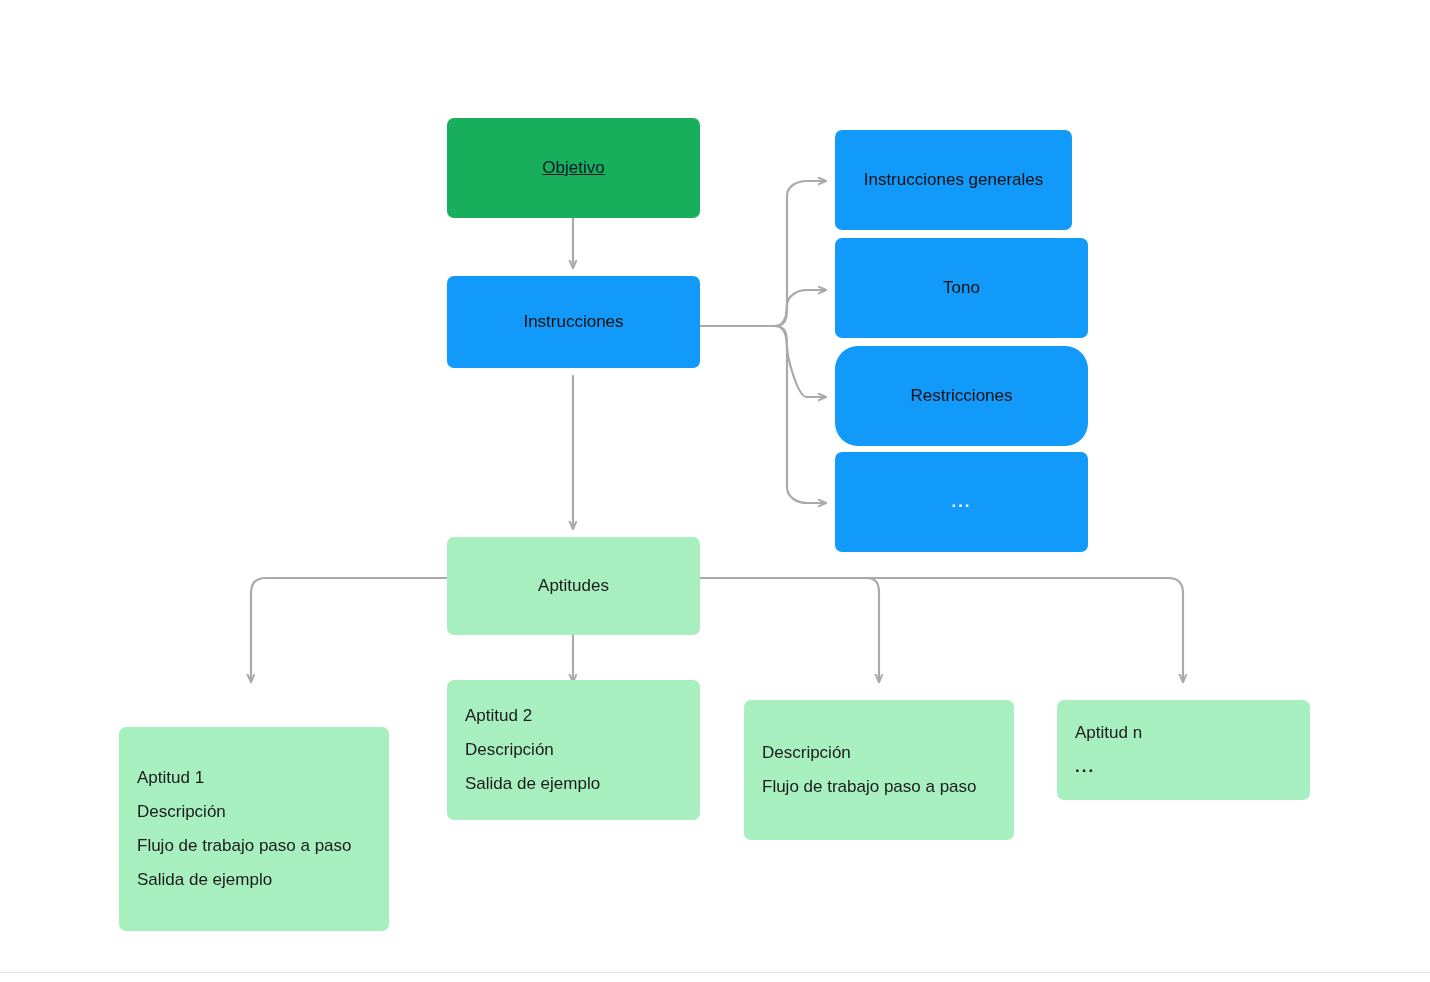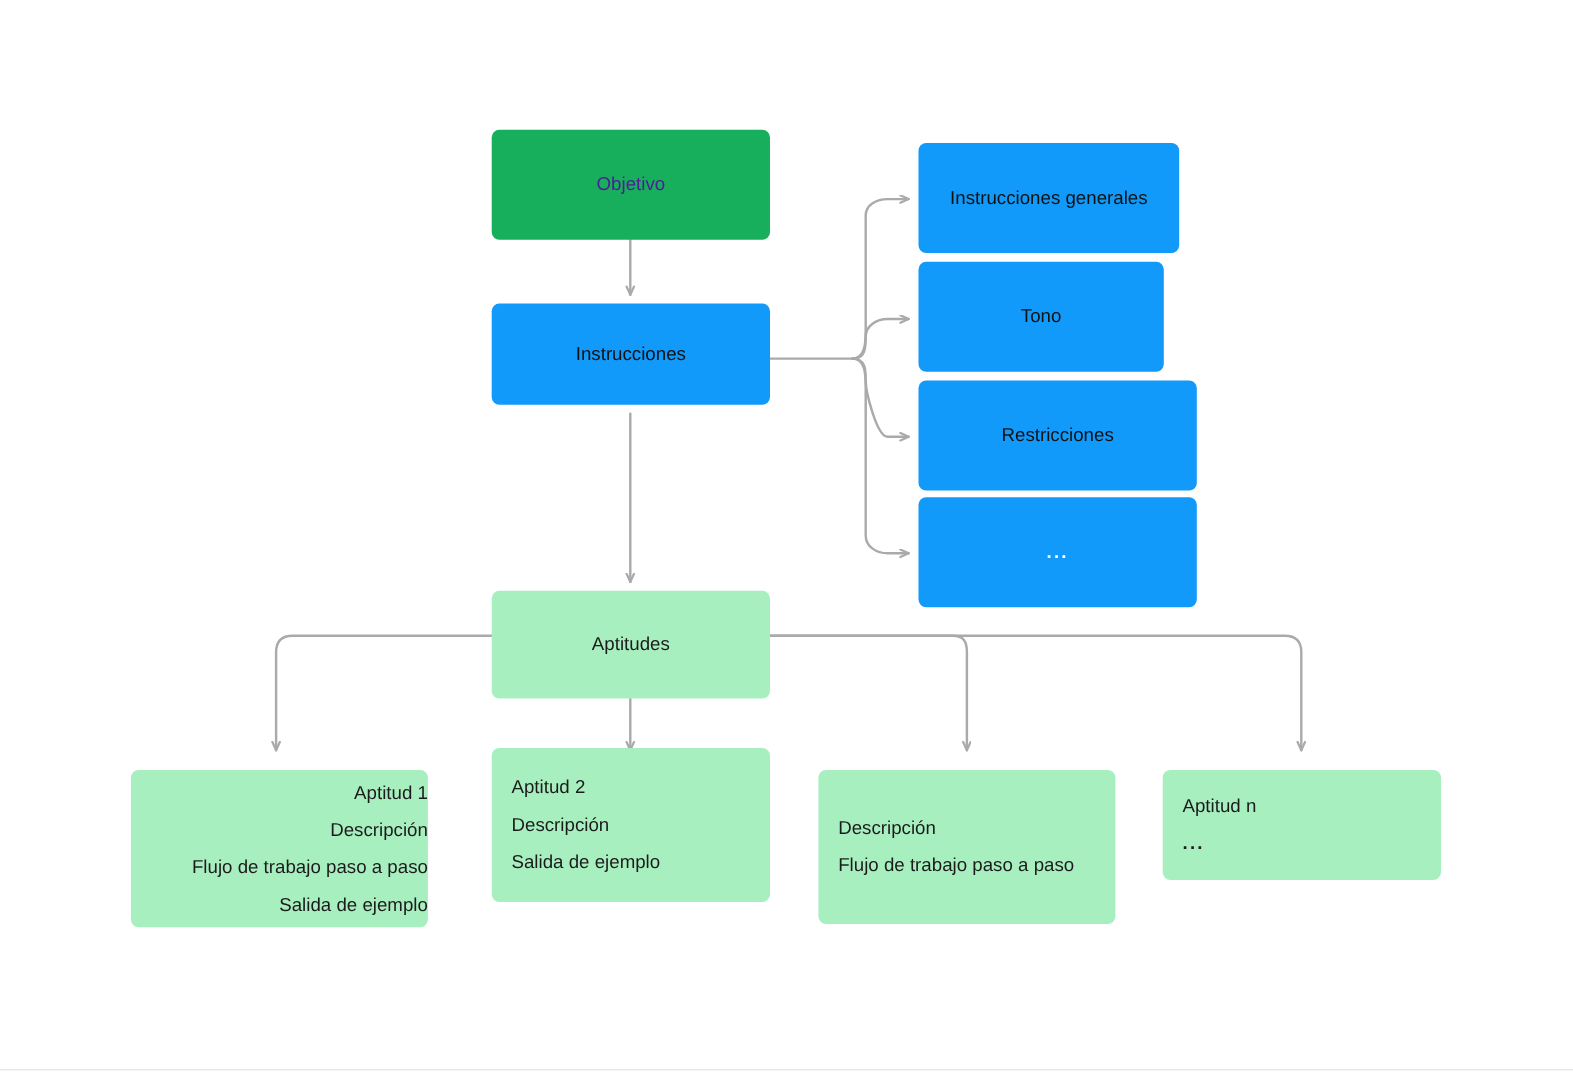--- a/index.html
+++ b/index.html
@@ -47,21 +47,22 @@
     white-space: nowrap;
   }
   .list-line {
     font-size: 17px;
     line-height: 34px;
     color: #1b1b1b;
     white-space: nowrap;
   }
   .green-dark {
     background: #17af5c;
-    color: #4c1d95;
+    color: #0f172a;
+    text-decoration: underline;
   }
   .blue {
     background: #119afa;
     color: #111111;
   }
   .green-light {
     background: #a8efc0;
     color: #1b1b1b;
   }
   .ellipsis-white {
@@ -129,37 +130,37 @@
   </div>
 
   <div class="node center blue" style="left:447px; top:276px; width:253px; height:92px;">
     <span class="node-label">Instrucciones</span>
   </div>
 
   <div class="node center blue" style="left:835px; top:130px; width:237px; height:100px;">
     <span class="node-label">Instrucciones generales</span>
   </div>
 
-  <div class="node center blue" style="left:835px; top:238px; width:223px; height:100px;">
+  <div class="node center blue" style="left:835px; top:238px; width:253px; height:100px;">
     <span class="node-label">Tono</span>
   </div>
 
-  <div class="node center blue" style="left:835px; top:346px; width:253px; height:100px;">
+  <div class="node center blue" style="left:835px; top:346px; width:253px; height:100px;border-radius:23px;">
     <span class="node-label">Restricciones</span>
   </div>
 
   <div class="node center blue" style="left:835px; top:452px; width:253px; height:100px;">
     <span class="ellipsis-white">...</span>
   </div>
 
   <div class="node center green-light" style="left:447px; top:537px; width:253px; height:98px;text-align:right;">
     <span class="node-label">Aptitudes</span>
   </div>
 
-  <div class="node listbox green-light" style="left:119px; top:700px; width:270px; height:143px;text-align:right;">
+  <div class="node listbox green-light" style="left:119px; top:727px; width:270px; height:204px;">
     <span class="list-line">Aptitud 1</span>
     <span class="list-line">Descripción</span>
     <span class="list-line">Flujo de trabajo paso a paso</span>
     <span class="list-line">Salida de ejemplo</span>
   </div>
 
   <div class="node listbox green-light" style="left:447px; top:680px; width:253px; height:140px;">
     <span class="list-line">Aptitud 2</span>
     <span class="list-line">Descripción</span>
     <span class="list-line">Salida de ejemplo</span>

